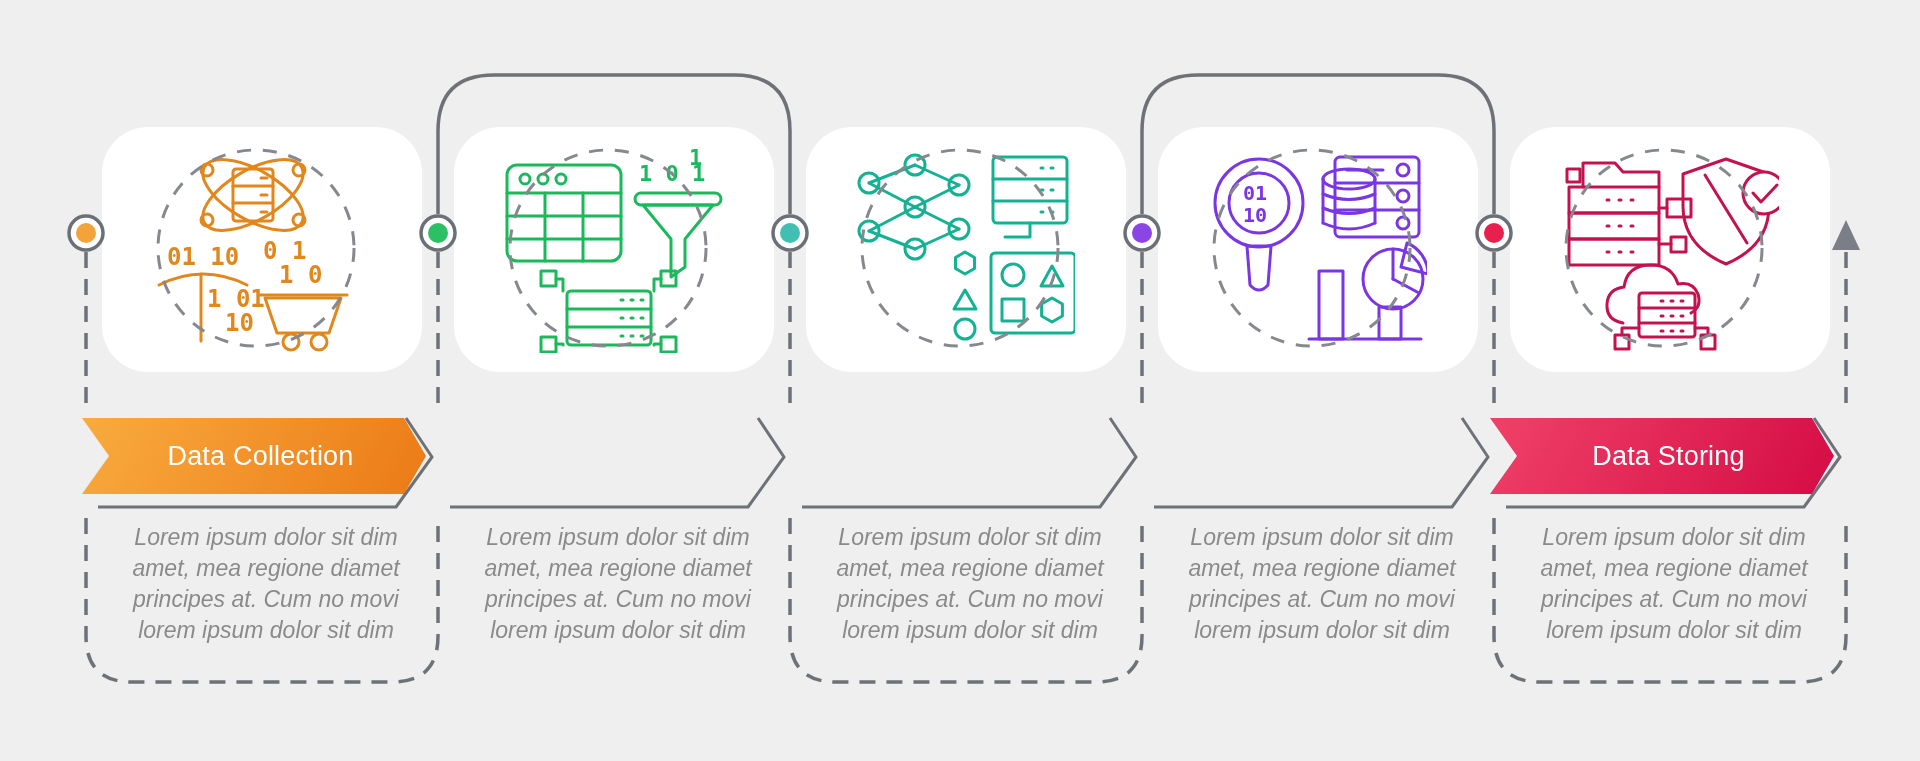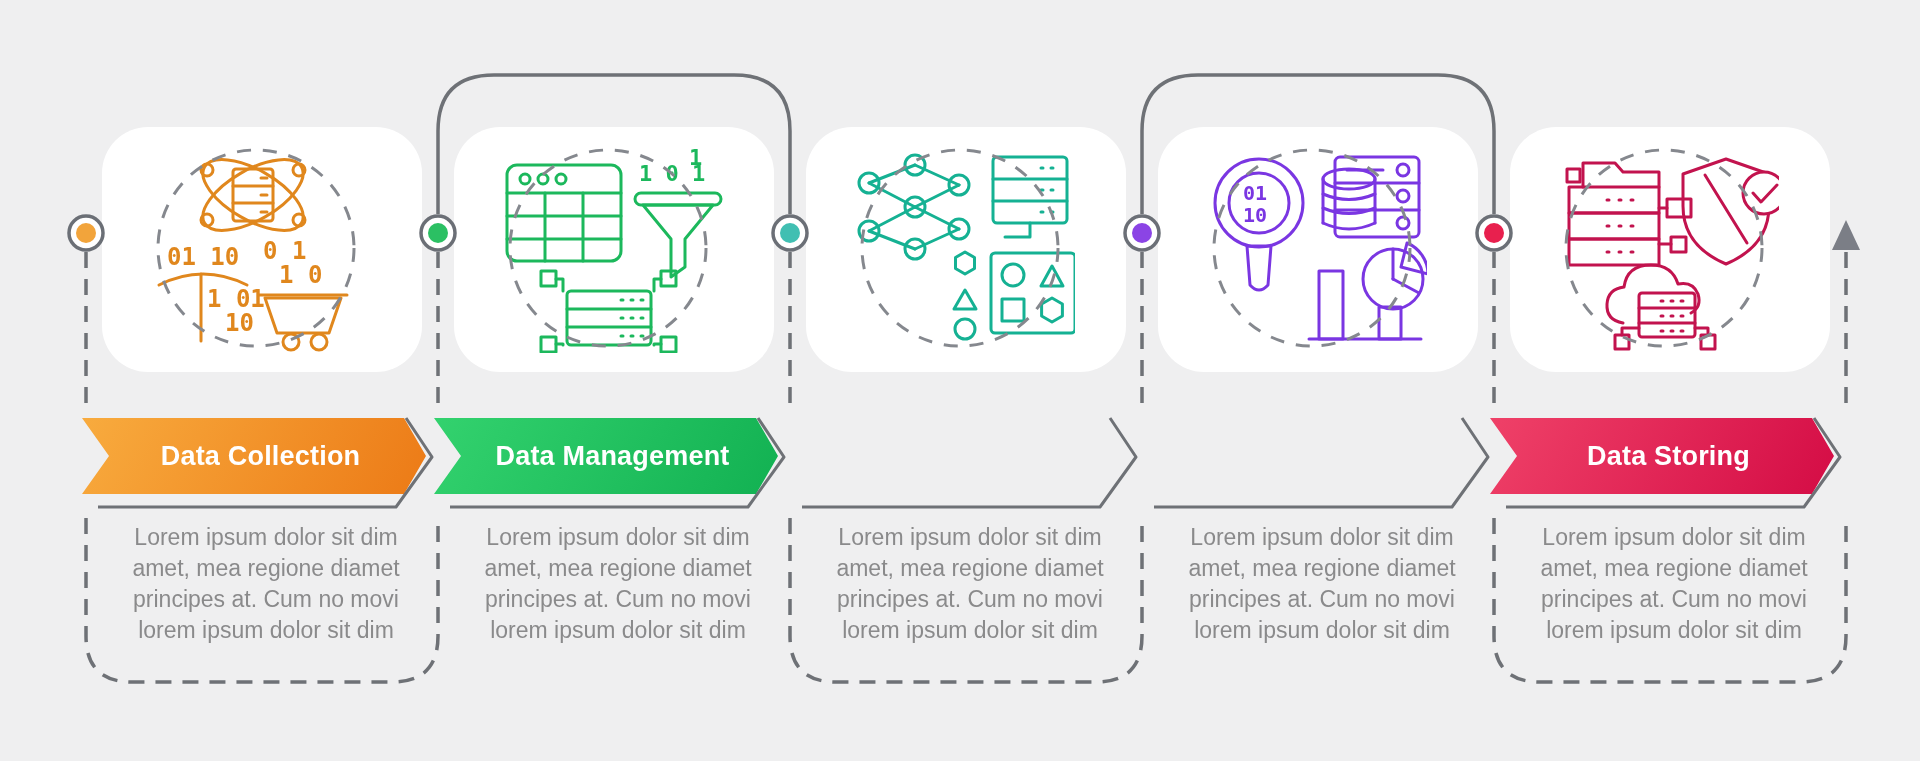--- a/index.html
+++ b/index.html
@@ -6,23 +6,23 @@
   .stage{position:relative;width:1920px;height:761px;background:#efeff0;overflow:hidden;
          font-family:"Liberation Sans",sans-serif;}
   .column{position:absolute;inset:0;}
   .panel{position:absolute;top:127px;left:calc(var(--x) + 16px);width:320px;height:245px;
          background:#ffffff;border-radius:46px;}
   .icon-svg{position:absolute;top:143px;left:calc(var(--x) + 55px);width:230px;height:210px;}
   .banner{position:absolute;top:418px;left:calc(var(--x) - 4px);width:345px;height:76px;
           background:linear-gradient(120deg,var(--g1),var(--g2));
           clip-path:polygon(0 0,322px 0,344px 38px,322px 76px,0 76px,27px 38px);
           display:flex;align-items:center;justify-content:center;box-sizing:border-box;padding-left:12px;}
-  .banner-label{color:#ffffff;font-weight:bold;font-size:27px;letter-spacing:.2px;white-space:nowrap;}
+  .banner-label{color:#ffffff;font-weight:normal;font-size:27px;letter-spacing:.2px;white-space:nowrap;}
   .desc{position:absolute;top:522px;left:calc(var(--x) + 36px);width:288px;text-align:center;
-        color:#8a8a8b;font-size:23px;line-height:31px;}
+        color:#8a8a8b;font-size:23px;line-height:31px;font-style:italic;}
   .overlay{position:absolute;left:0;top:0;width:1920px;height:761px;}
   .icon-svg text{font-family:"DejaVu Sans Mono",monospace;font-weight:bold;fill:currentColor;stroke:none;}
   .ink{fill:none;stroke:currentColor;stroke-width:3;stroke-linecap:round;stroke-linejoin:round;}
 </style>
 </head>
 <body>
 
 <div class="stage" style="background: rgb(239, 239, 240);">
 
   <div class="column" style="--x: 86px; --g1: #F8AB3E; --g2: #EC7A16; color: rgb(224, 135, 29);">
@@ -97,23 +97,20 @@
         <rect x="48" y="194" width="15" height="15"></rect>
           <rect x="168" y="194" width="15" height="15"></rect>
         <path d="M63 136 H70 V148"></path>
           <path d="M168 136 H161 V148"></path>
         <path d="M63 201 H70 V202"></path>
           <path d="M168 201 H161 V202"></path>
       </g>
       <text x="146" y="38" font-size="22">1 0 1</text>
       <text x="196" y="22" font-size="22">1</text>
     </svg>
-    <div class="banner">
-      <span class="banner-label">Data Management</span>
-    </div>
     <div class="desc">
       <div>Lorem ipsum dolor sit dim</div>
       <div>amet, mea regione diamet</div>
       <div>principes at. Cum no movi</div>
       <div>lorem ipsum dolor sit dim</div>
     </div>
   </div>
 
   <div class="column" style="--x: 790px; --g1: #4CC8C2; --g2: #1FA893; color: rgb(21, 177, 147);">
     <div class="panel"></div>

